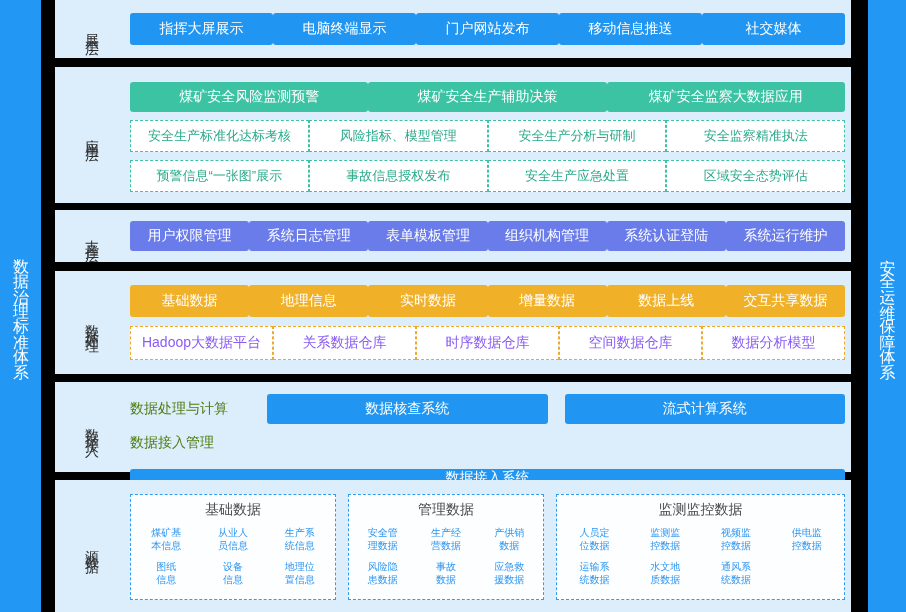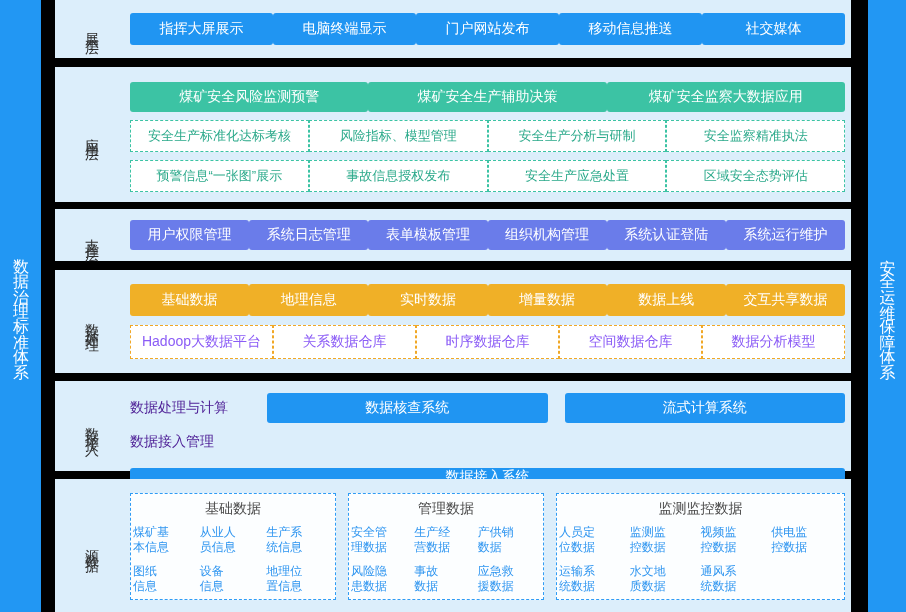--- a/index.html
+++ b/index.html
@@ -55,34 +55,34 @@
   
   .l4 .layer-body { padding-top:14px; }
   .l4 .row-btns .btn { height:32px; }
   .l4 .row-chips { margin-top:9px; }
   .l4 .row-chips .chip { height:34px; font-size:14px; }
 
   
   .l5 .layer-body { padding-top:12px; }
   .l5 .acc-row { display:flex; gap:17px; height:30px; }
   .l5 .acc-row + .acc-row { margin-top:10px;flex-direction:column; }
-  .l5 .acc-label { width:120px; flex:none; display:flex; align-items:center; font-size:14px; color:#4c1d95; white-space:nowrap; }
+  .l5 .acc-label { width:120px; flex:none; display:flex; align-items:center; font-size:14px; color:#4d7c0f; white-space:nowrap; }
   .l5 .btn { height:30px; }
 
   
   .l6 .layer-body { padding-top:14px; padding-bottom:12px; flex-direction:row; gap:12px; }
   .group { border:1px dashed #2f9cf5; background:#fcfeff; padding:6px 2px 4px; display:flex; flex-direction:column; }
   .group.g1 { width:206px; flex:none; }
   .group.g2 { width:196px; flex:none; }
   .group.g3 { flex:1; }
   .group-title { text-align:center; color:#4a4a4a; font-size:14px; margin-bottom:7px; }
   .group-grid { display:grid; row-gap:8px; flex:1; align-content:start; }
   .g1 .group-grid, .g2 .group-grid { grid-template-columns:repeat(3,1fr); }
   .g3 .group-grid { grid-template-columns:repeat(4,1fr); }
-  .group-item { text-align:left; color:#2e95f0; font-size:12px; line-height:1.3; white-space:pre-line; }
+  .group-item { text-align:center; color:#2e95f0; font-size:10px; line-height:1.3; white-space:pre-line; }
 </style>
 </head>
 <body>
 
 <div class="stage">
 
   <div class="pillar left">
     <span class="vtext">数据治理标准体系</span>
   </div>
   <div class="pillar right">

